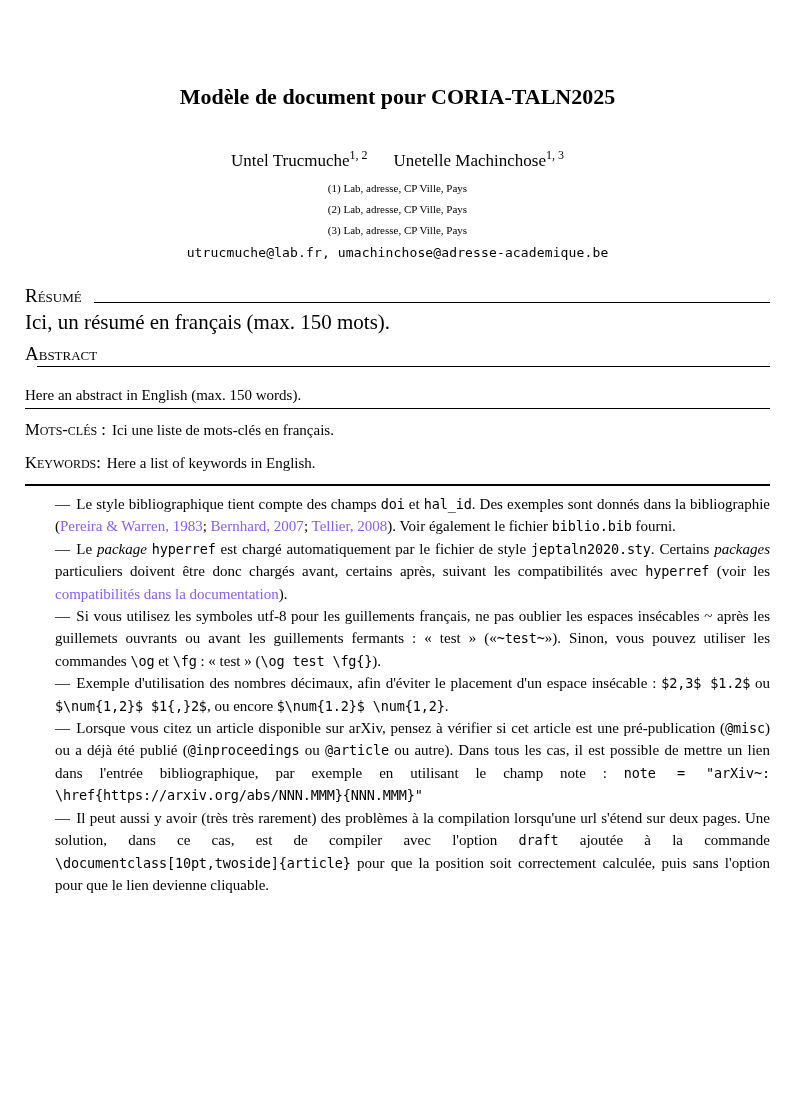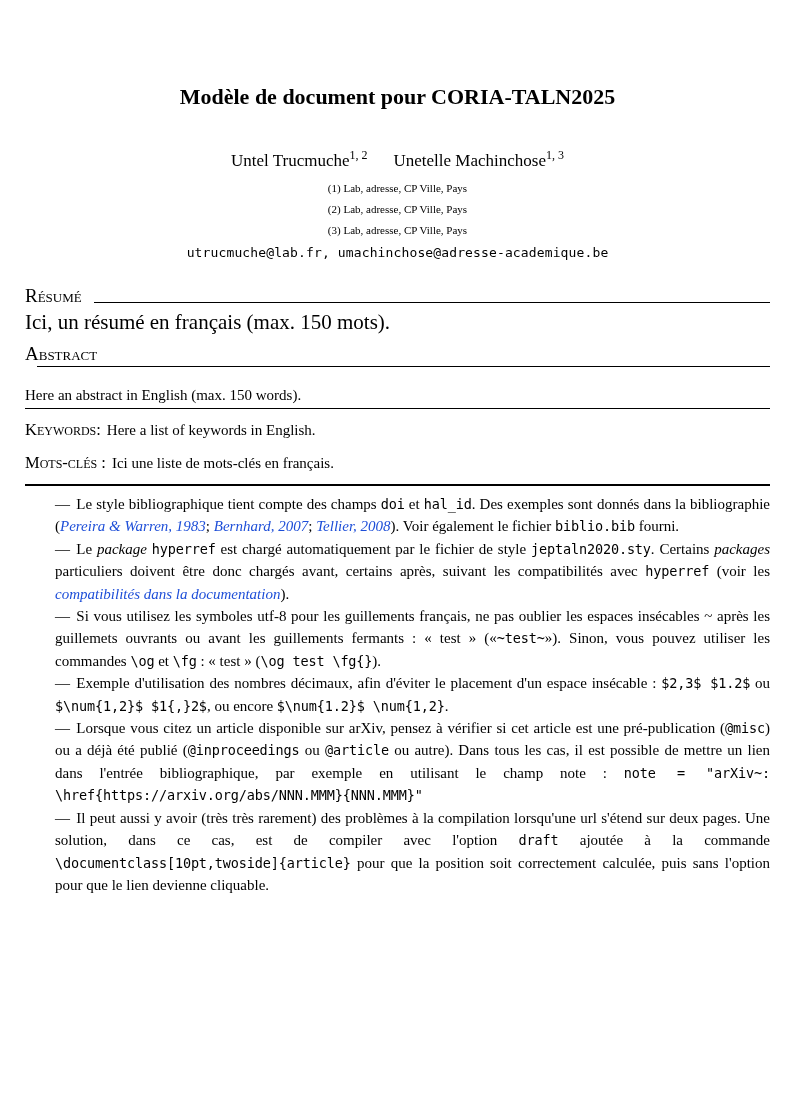--- a/index.html
+++ b/index.html
@@ -37,21 +37,21 @@
 
   
   .reminders-heading{margin-top:110px;font-weight:bold;font-size:15.5px;line-height:20px;}
   ul.reminders{list-style:none;margin:7px 0 0;padding:0 0 0 30px;}
   ul.reminders li{text-align:justify;line-height:22.4px;}
   .marker{margin-right:.42em;}
 
   
   .s-tt{font-family:"DejaVu Sans Mono",monospace;font-size:.9em;letter-spacing:-.01em;}
   .s-it{font-style:italic;}
-  a.s-link,a.s-cite{color:#1d4ed8;text-decoration:none;cursor:pointer;font-style:italic;}
+  a.s-link,a.s-cite{color:#8b5cf6;text-decoration:none;cursor:pointer;}
 </style>
 </head>
 <body>
 
 <div class="page">
 
   <div class="title">Modèle de document pour CORIA-TALN2025</div>
 
   <div class="authors">
     <span class="author"><span>Untel Trucmuche</span><sup>1, 2</sup></span><span class="author"><span>Unetelle Machinchose</span><sup>1, 3</sup></span>
@@ -72,24 +72,24 @@
     </div>
     <p class="resume-text">Ici, un résumé en français (max. 150 mots).</p>
 
     <div class="hrow r-abstract">
       <span class="hlabel">Abstract</span>
       <span class="hrule"></span>
     </div>
     <p class="eng-abstract">Here an abstract in English (max. 150 words).</p>
 
     <div class="kwrow">
-      <span class="hlabel">Keywords:</span><span class="kwtext">Here a list of keywords in English.</span>
+      <span class="hlabel">Mots-clés :</span><span class="kwtext">Ici une liste de mots-clés en français.</span>
     </div>
     <div class="kwrow">
-      <span class="hlabel">Mots-clés :</span><span class="kwtext">Ici une liste de mots-clés en français.</span>
+      <span class="hlabel">Keywords:</span><span class="kwtext">Here a list of keywords in English.</span>
     </div>
     <div class="rule-closing"></div>
   </div>
 
 
   <ul class="reminders">
     <li><span class="marker">—</span><span>Le style bibliographique tient compte des champs </span><span class="s-tt">doi</span><span> et </span><span class="s-tt">hal_id</span><span>. Des exemples sont donnés dans la bibliographie (</span><a class="s-cite">Pereira &amp; Warren, 1983</a><span>; </span><a class="s-cite">Bernhard, 2007</a><span>; </span><a class="s-cite">Tellier, 2008</a><span>). Voir également le fichier </span><span class="s-tt">biblio.bib</span><span> fourni.</span></li>
     <li><span class="marker">—</span><span>Le </span><span class="s-it">package</span><span> </span><span class="s-tt">hyperref</span><span> est chargé automatiquement par le fichier de style </span><span class="s-tt">jeptaln2020.sty</span><span>. Certains </span><span class="s-it">packages</span><span> particuliers doivent être donc chargés avant, certains après, suivant les compatibilités avec </span><span class="s-tt">hyperref</span><span> (voir les </span><a class="s-link">compatibilités dans la documentation</a><span>).</span></li>
     <li><span class="marker">—</span><span>Si vous utilisez les symboles utf-8 pour les guillements français, ne pas oublier les espaces insécables ~ après les guillemets ouvrants ou avant les guillements fermants : « test » («</span><span class="s-tt">~test~</span><span>»). Sinon, vous pouvez utiliser les commandes </span><span class="s-tt">\og</span><span> et </span><span class="s-tt">\fg</span><span> : « test » (</span><span class="s-tt">\og test \fg{}</span><span>).</span></li>
     <li><span class="marker">—</span><span>Exemple d'utilisation des nombres décimaux, afin d'éviter le placement d'un espace insécable : </span><span class="s-tt">$2,3$ $1.2$</span><span> ou </span><span class="s-tt">$\num{1,2}$ $1{,}2$</span><span>, ou encore </span><span class="s-tt">$\num{1.2}$ \num{1,2}</span><span>.</span></li>

